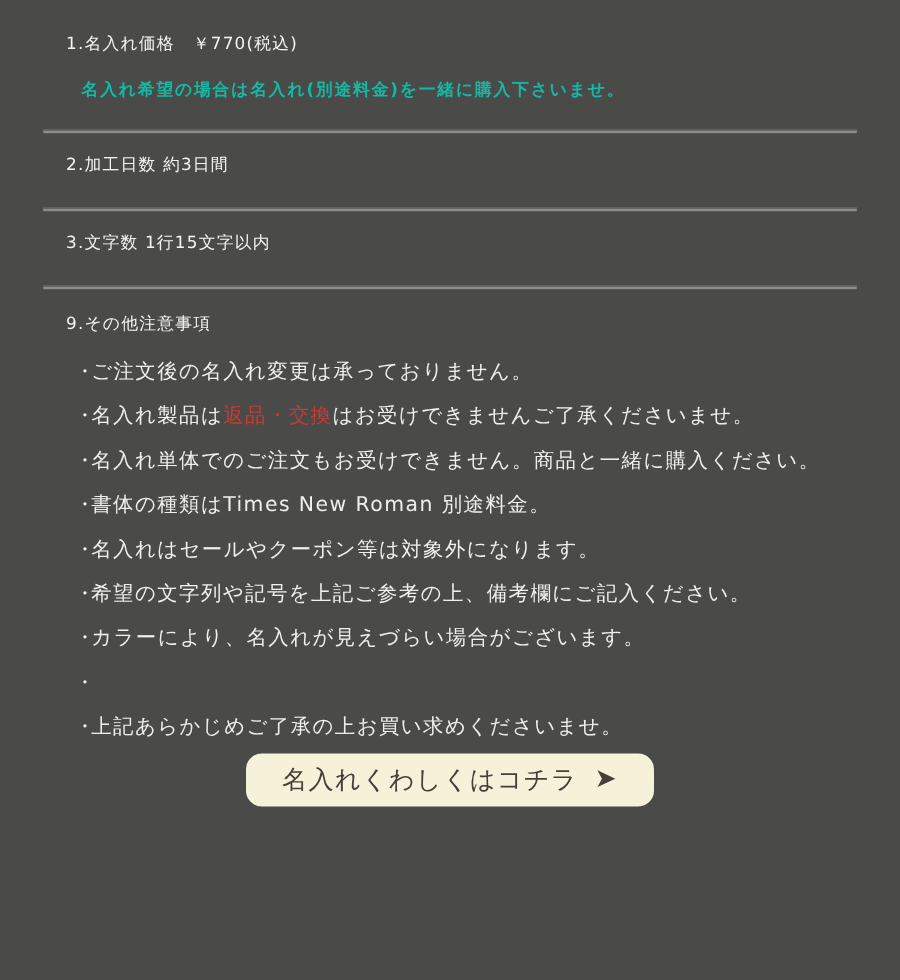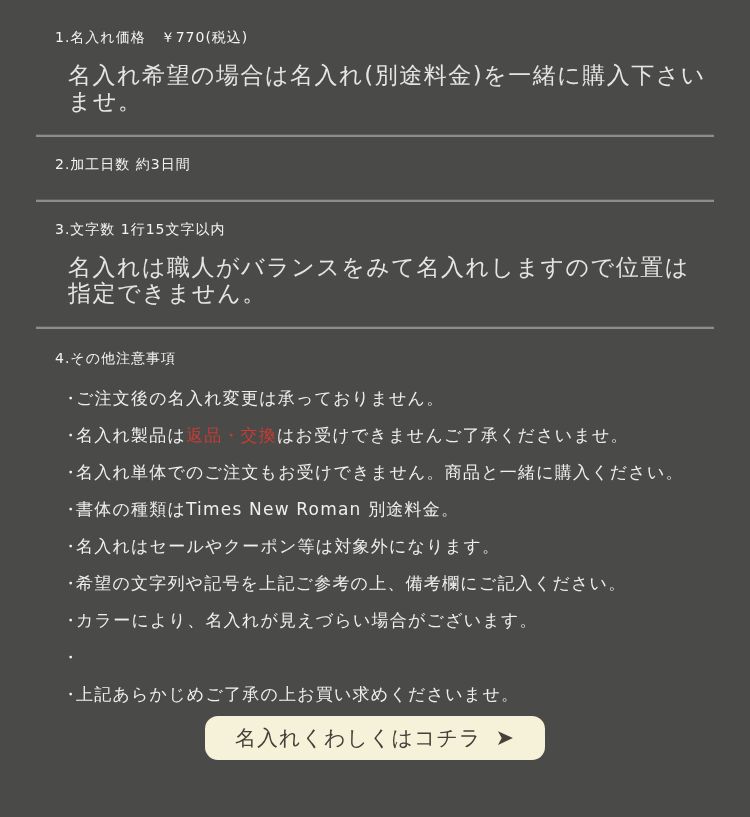--- a/index.html
+++ b/index.html
@@ -21,26 +21,27 @@
   .sec-head {
     font-size: 14px;
     line-height: 30px;
     font-weight: normal;
     letter-spacing: 1px;
     margin: 0;
     padding-left: 19px;
     color: #f4f4f2;
   }
   .sec-body {
-    font-size: 23px;
+    font-size: 14px;
     line-height: 26px;
     letter-spacing: 1.5px;
     margin: 10px 0 0 0;
     padding-left: 32px;
-    color: #e5e5e5;
+    color: #14b8a6;
+    font-weight: bold;
   }
   .divider {
     height: 2px;
     background: #8d8d8d;
     border-top: 1px solid #5e5e5c;
     margin-top: 20px;
   }
   .sec { margin-top: 12px; }
   .sec-last { margin-top: 14px; }
   ul.notes {
@@ -102,26 +103,25 @@
   </section>
   <div class="divider"></div>
 
   <section class="sec">
     <h2 class="sec-head">2.加工日数 約3日間</h2>
   </section>
   <div class="divider"></div>
 
   <section class="sec">
     <h2 class="sec-head">3.文字数 1行15文字以内</h2>
-    <p class="sec-body">名入れは職人がバランスをみて名入れしますので位置は指定できません。</p>
   </section>
   <div class="divider"></div>
 
   <section class="sec-last">
-    <h2 class="sec-head">4.その他注意事項</h2>
+    <h2 class="sec-head">9.その他注意事項</h2>
     <ul class="notes">
       <li>
         <span class="marker">・</span>
         <span>ご注文後の名入れ変更は承っておりません。</span>
       </li>
       <li>
         <span class="marker">・</span>
         <span><span>名入れ製品は</span><span class="red">返品・交換</span><span>はお受けできませんご了承くださいませ。</span></span>
       </li>
       <li>

